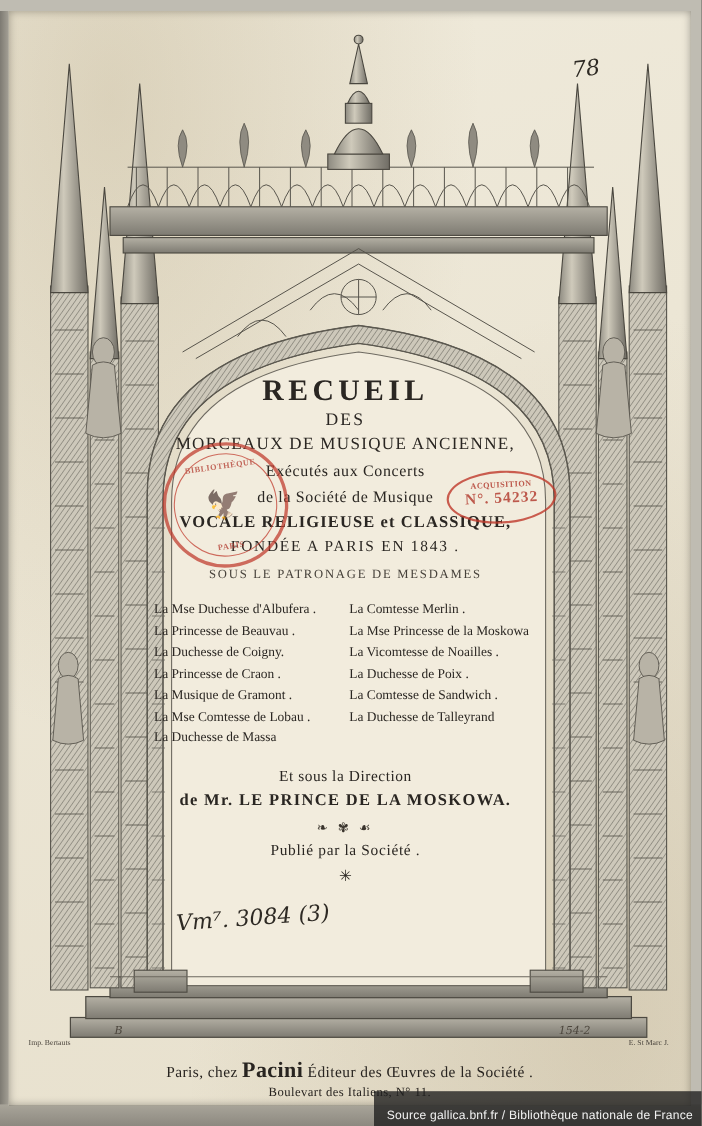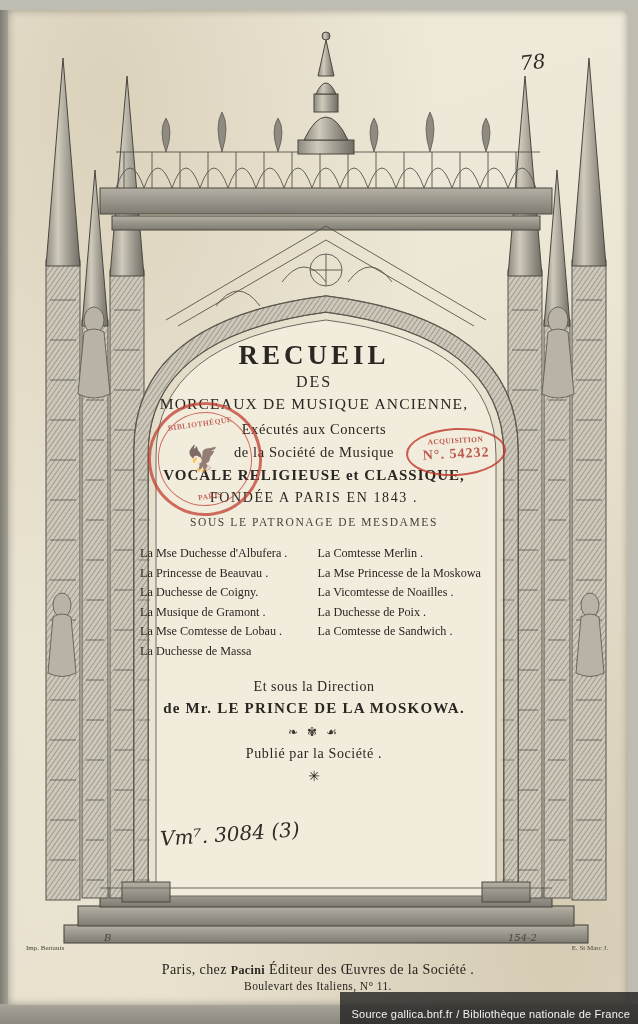--- a/index.html
+++ b/index.html
@@ -212,21 +212,21 @@
 
   
   .imprint {
     position: absolute;
     left: 0; right: 0;
     top: 952px;
     text-align: center;
     color: #282420;
   }
   .imprint .l1 { font-size: 14px; letter-spacing: .4px; }
-  .imprint .l1 b { font-size: 12px; text-align: center; }
+  .imprint .l1 b { font-size: 20px; text-align: center; }
   .imprint .l2 { font-size: 11.5px; margin-top: 2px; letter-spacing: .4px; }
   .credit-left {
     position: absolute;
     left: 18px; top: 934px;
     font-size: 7px;
     color: #4a443c;
   }
   .credit-right {
     position: absolute;
     right: 20px; top: 934px;
@@ -397,30 +397,32 @@
       <div class="t-line">de la Société de Musique</div>
       <div class="t-vocale">VOCALE RELIGIEUSE et CLASSIQUE,</div>
       <div class="t-fondee">FONDÉE A PARIS EN 1843 .</div>
       <div class="t-patronage">SOUS LE PATRONAGE DE MESDAMES</div>
 
       <div class="patrons">
         <div class="col left">
           <div class="item">La Mse Duchesse d'Albufera .</div>
           <div class="item">La Princesse de Beauvau .</div>
           <div class="item">La Duchesse de Coigny.</div>
+          <div class="item">La Princesse de Craon .</div>
           <div class="item">La Musique de Gramont .</div>
           <div class="item">La Mse Comtesse de Lobau .</div>
           <div class="item">La Duchesse de Massa</div>
         </div>
         <div class="col right">
           <div class="item">La Comtesse Merlin .</div>
           <div class="item">La Mse Princesse de la Moskowa</div>
           <div class="item">La Vicomtesse de Noailles .</div>
           <div class="item">La Duchesse de Poix .</div>
           <div class="item">La Comtesse de Sandwich .</div>
+          <div class="item">La Duchesse de Talleyrand</div>
         </div>
       </div>
 
       <div class="t-direction">Et sous la Direction</div>
       <div class="t-prince">de Mr. LE PRINCE DE LA MOSKOWA.</div>
       <div class="orn">❧ ✾ ☙</div>
       <div class="t-publie">Publié par la Société .</div>
       <div class="star">✳</div>
     </div>
 

